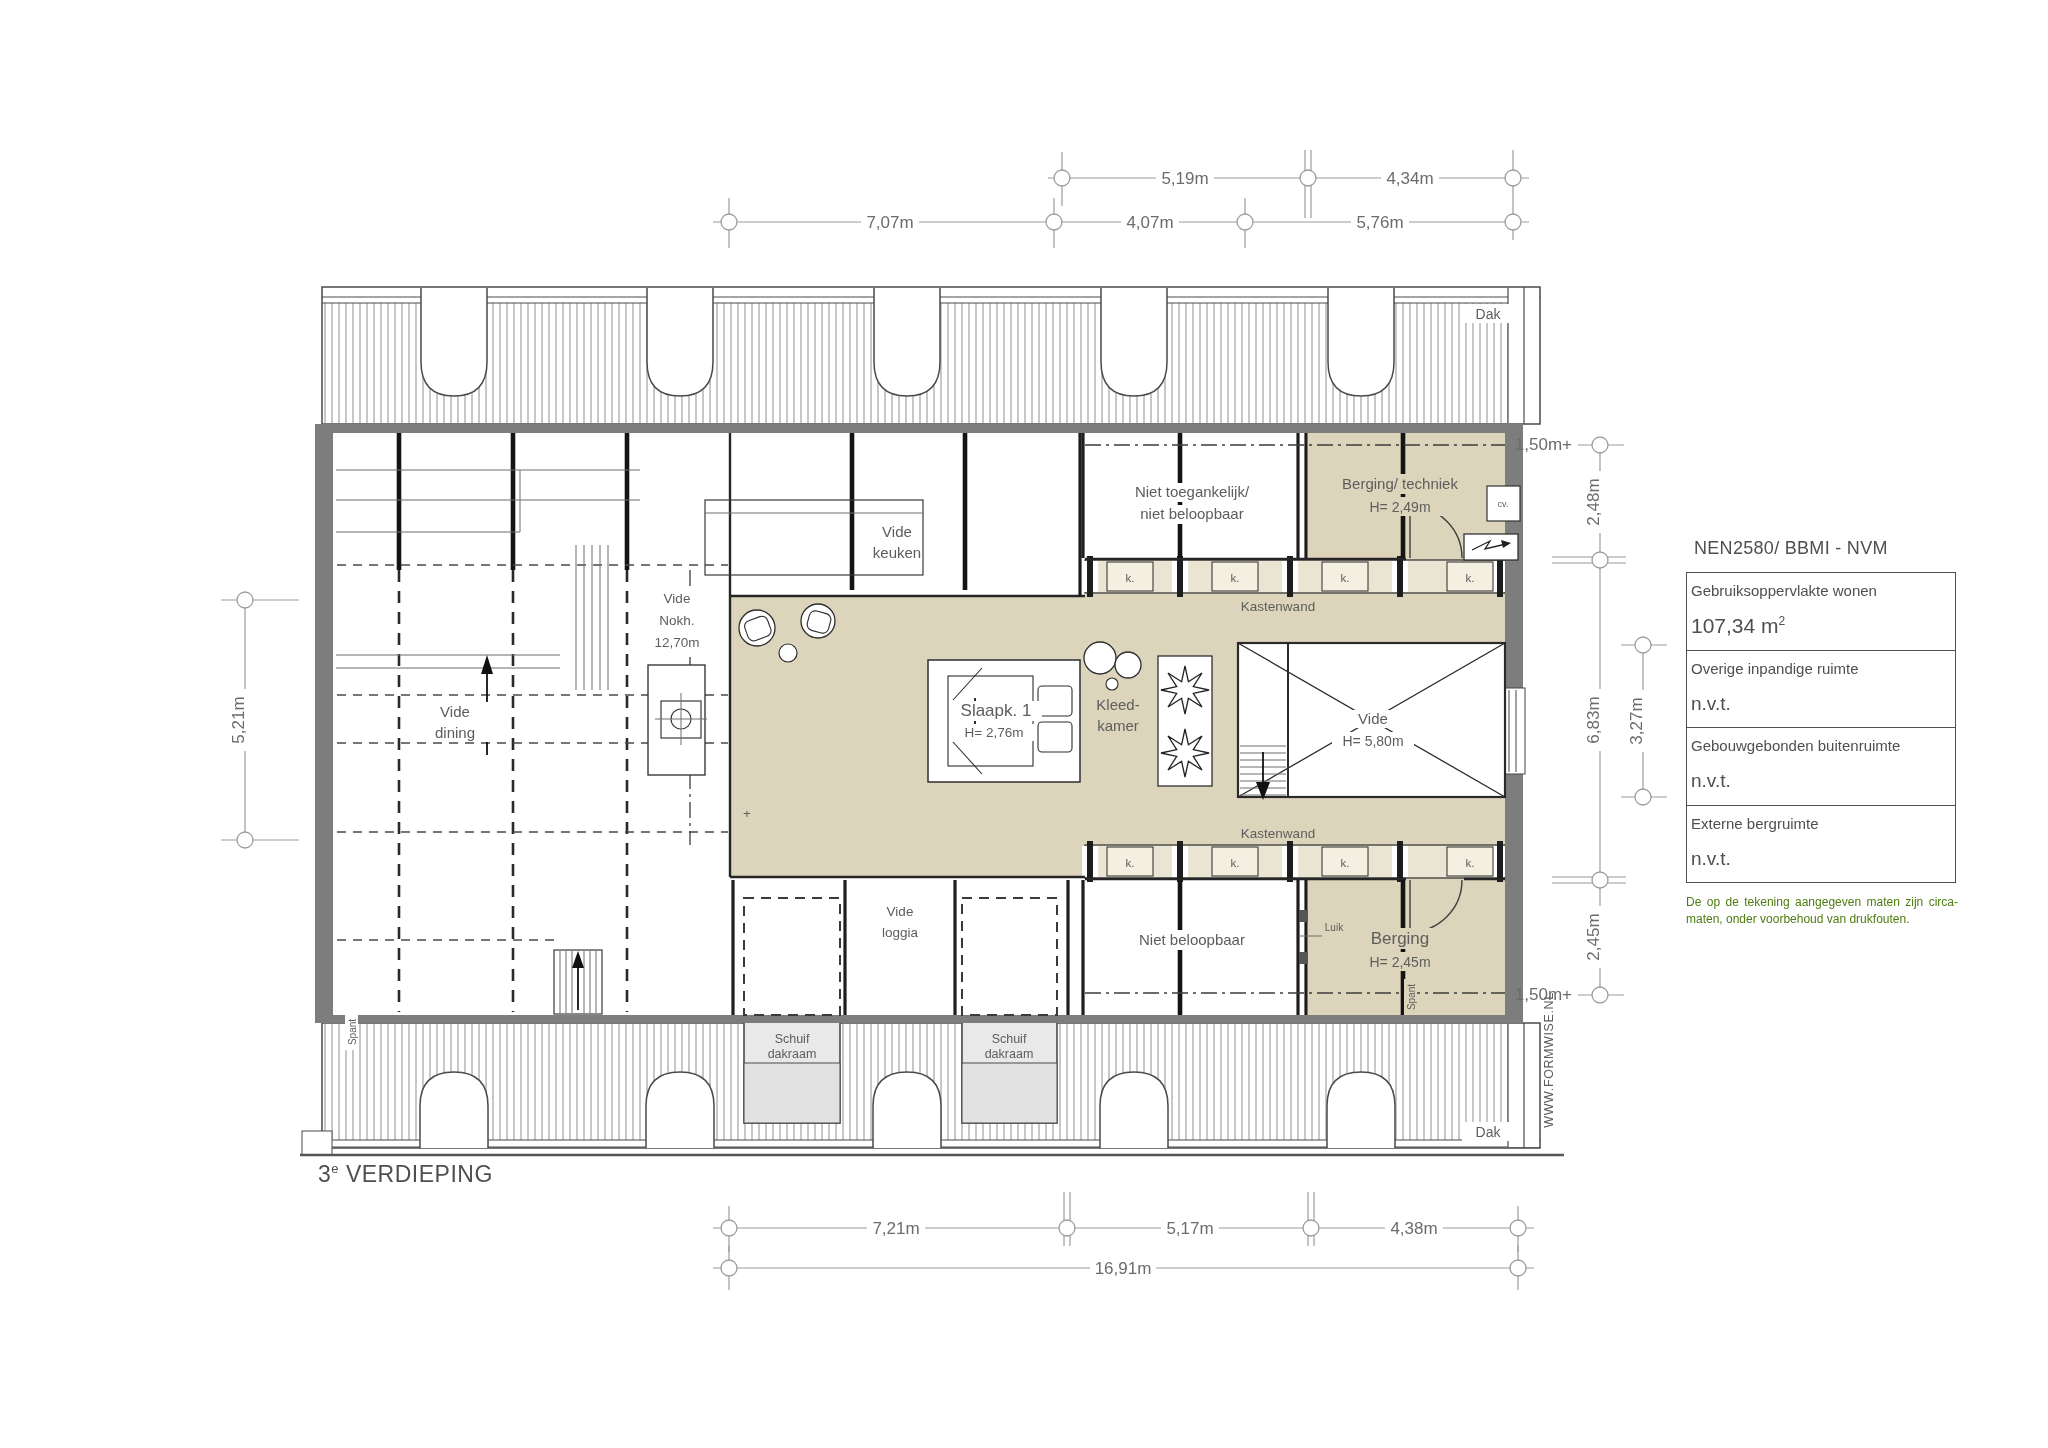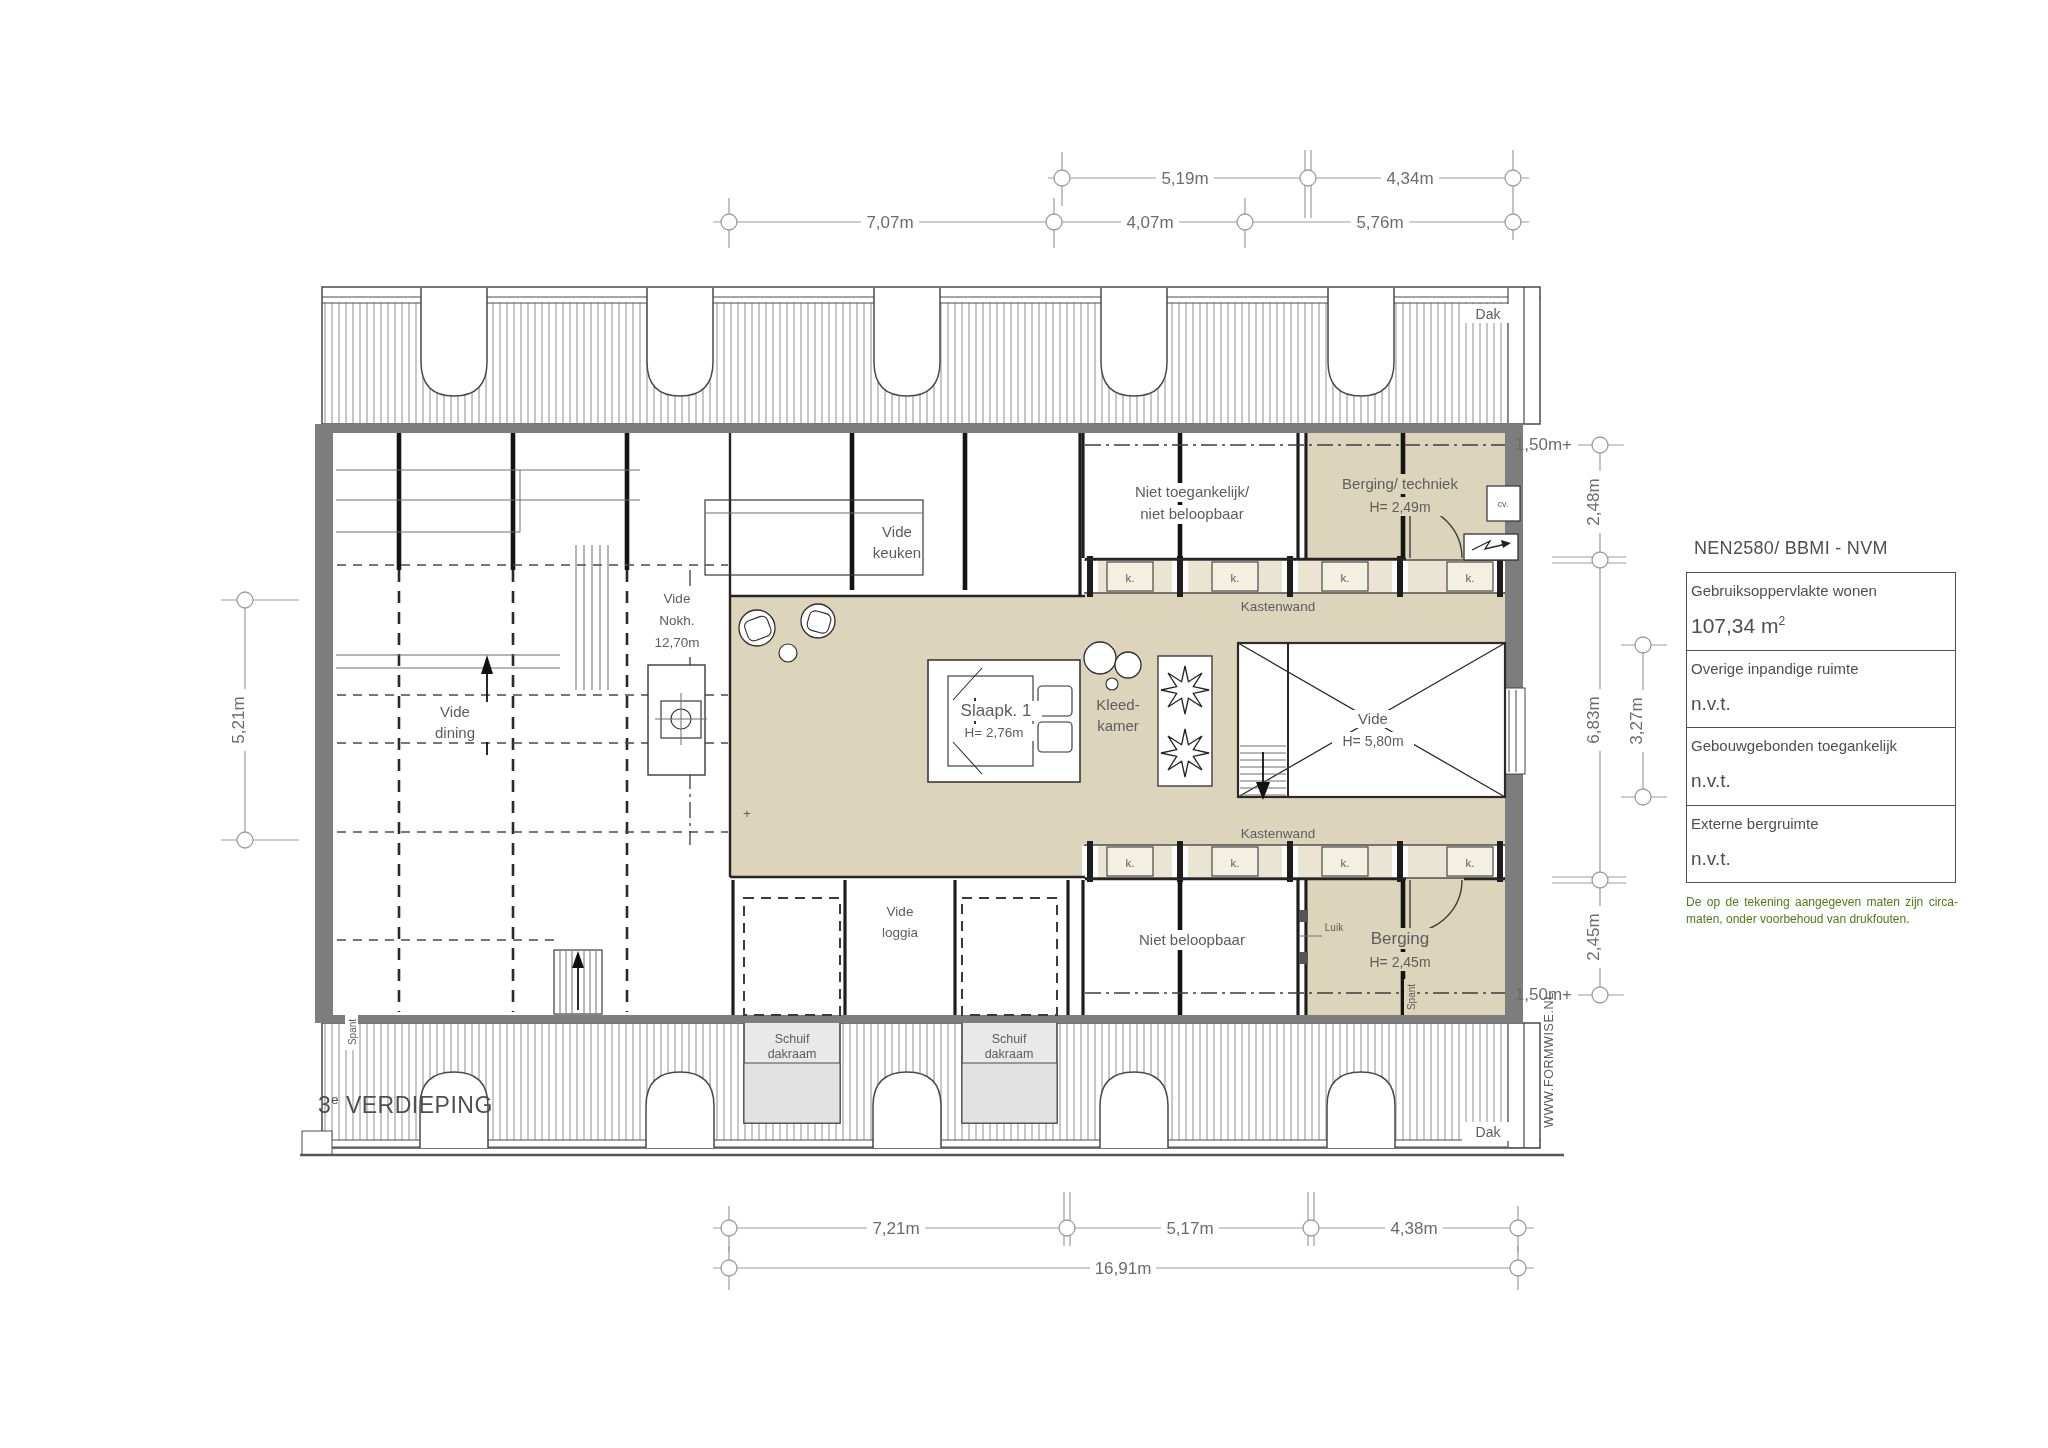--- a/index.html
+++ b/index.html
@@ -25,21 +25,21 @@
   .info-panel{position:absolute;left:1686px;top:538px;width:272px;color:#4f4f4f;}
   .info-heading{font-size:18px;letter-spacing:.3px;margin:0 0 13px 8px;white-space:nowrap;}
   .info-table{border:1.6px solid #4f4f4f;width:268px;}
   .info-row{border-top:1.4px solid #4f4f4f;text-align:left;padding:9px 4px 12px 4px;}
   .info-row:first-child{border-top:none;}
   .info-label{font-size:15px;}
   .info-value{font-size:19px;margin-top:15px;}
   .info-value.emph{font-size:21px;}
   .info-value sup{font-size:12px;}
   .disclaimer{margin-top:11px;font-size:12px;line-height:1.4;text-align:justify;color:#4d7c0f;}
-  .plan-title{position:absolute;left:318px;top:1092px;font-size:23px;color:#4f4f4f;letter-spacing:.5px;}
+  .plan-title{position:absolute;left:318px;top:1161px;font-size:23px;color:#4f4f4f;letter-spacing:.5px;}
   .plan-title sup{font-size:13px;}
 </style>
 </head>
 <body>
 
 <div class="page">
 <svg width="2048" height="1448" viewBox="0 0 2048 1448">
   <defs>
     <pattern id="hv" width="7" height="12" patternUnits="userSpaceOnUse">
       <rect width="7" height="12" fill="#ffffff"></rect>
@@ -504,21 +504,21 @@
   <div class="info-table">
     <div class="info-row">
       <div class="info-label">Gebruiksoppervlakte wonen</div>
       <div class="info-value emph"><span>107,34 m</span><sup>2</sup></div>
     </div>
     <div class="info-row">
       <div class="info-label">Overige inpandige ruimte</div>
       <div class="info-value"><span>n.v.t.</span><sup></sup></div>
     </div>
     <div class="info-row">
-      <div class="info-label">Gebouwgebonden toegankelijk</div>
+      <div class="info-label">Gebouwgebonden buitenruimte</div>
       <div class="info-value"><span>n.v.t.</span><sup></sup></div>
     </div>
     <div class="info-row">
       <div class="info-label">Externe bergruimte</div>
       <div class="info-value"><span>n.v.t.</span><sup></sup></div>
     </div>
   </div>
   <div class="disclaimer">De op de tekening aangegeven maten zijn circa-maten, onder voorbehoud van drukfouten.</div>
 </div>
 

